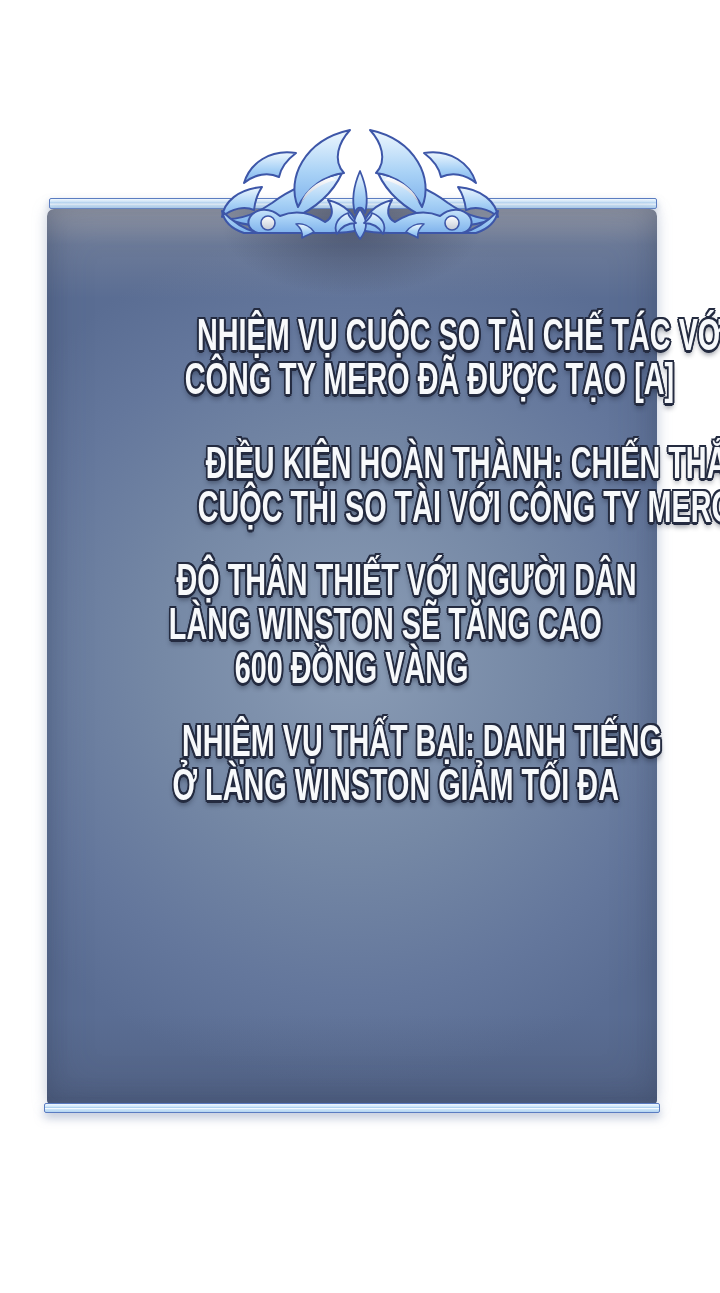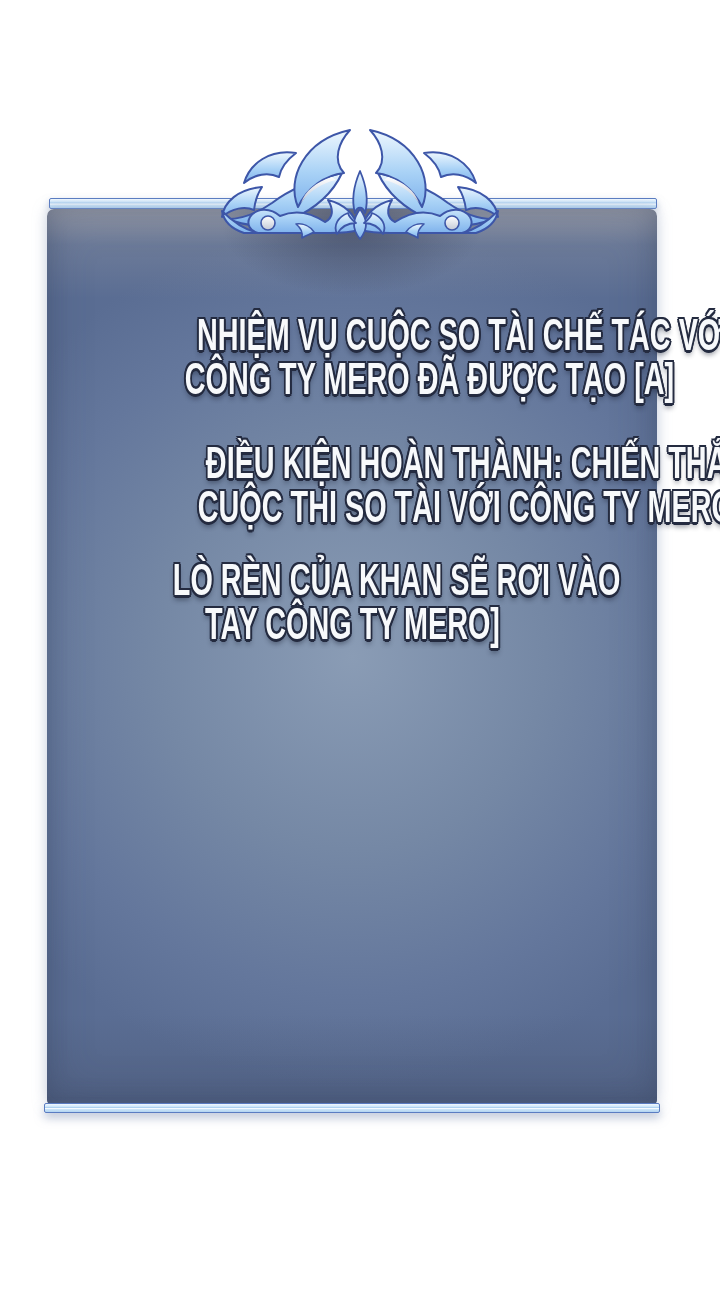--- a/index.html
+++ b/index.html
@@ -97,25 +97,30 @@
         <span class="line">NHIỆM VỤ CUỘC SO TÀI CHẾ TÁC VỚI</span>
         <span class="line">CÔNG TY MERO ĐÃ ĐƯỢC TẠO [A]</span>
       </div>
 
       <div class="para">
         <span class="line">ĐIỀU KIỆN HOÀN THÀNH: CHIẾN THẮNG</span>
         <span class="line">CUỘC THI SO TÀI VỚI CÔNG TY MERO</span>
       </div>
 
 
-
+      <div class="para">
+        <span class="line">ĐỘ THÂN THIẾT VỚI NGƯỜI DÂN</span>
+        <span class="line">LÀNG WINSTON SẼ TĂNG CAO</span>
+        <span class="line">600 ĐỒNG VÀNG</span>
+      </div>
 
       <div class="para">
-        <span class="line">LÒ RÈN CỦA KHAN SẼ RƠI VÀO</span>
-        <span class="line">TAY CÔNG TY MERO]</span>
+        <span class="line">NHIỆM VỤ THẤT BẠI: DANH TIẾNG</span>
+        <span class="line">Ở LÀNG WINSTON GIẢM TỐI ĐA</span>
       </div>
+
 
     </div>
   </div>
 
   <div class="rod rod-bottom"></div>
 
 </div>
 
 </body></html>

